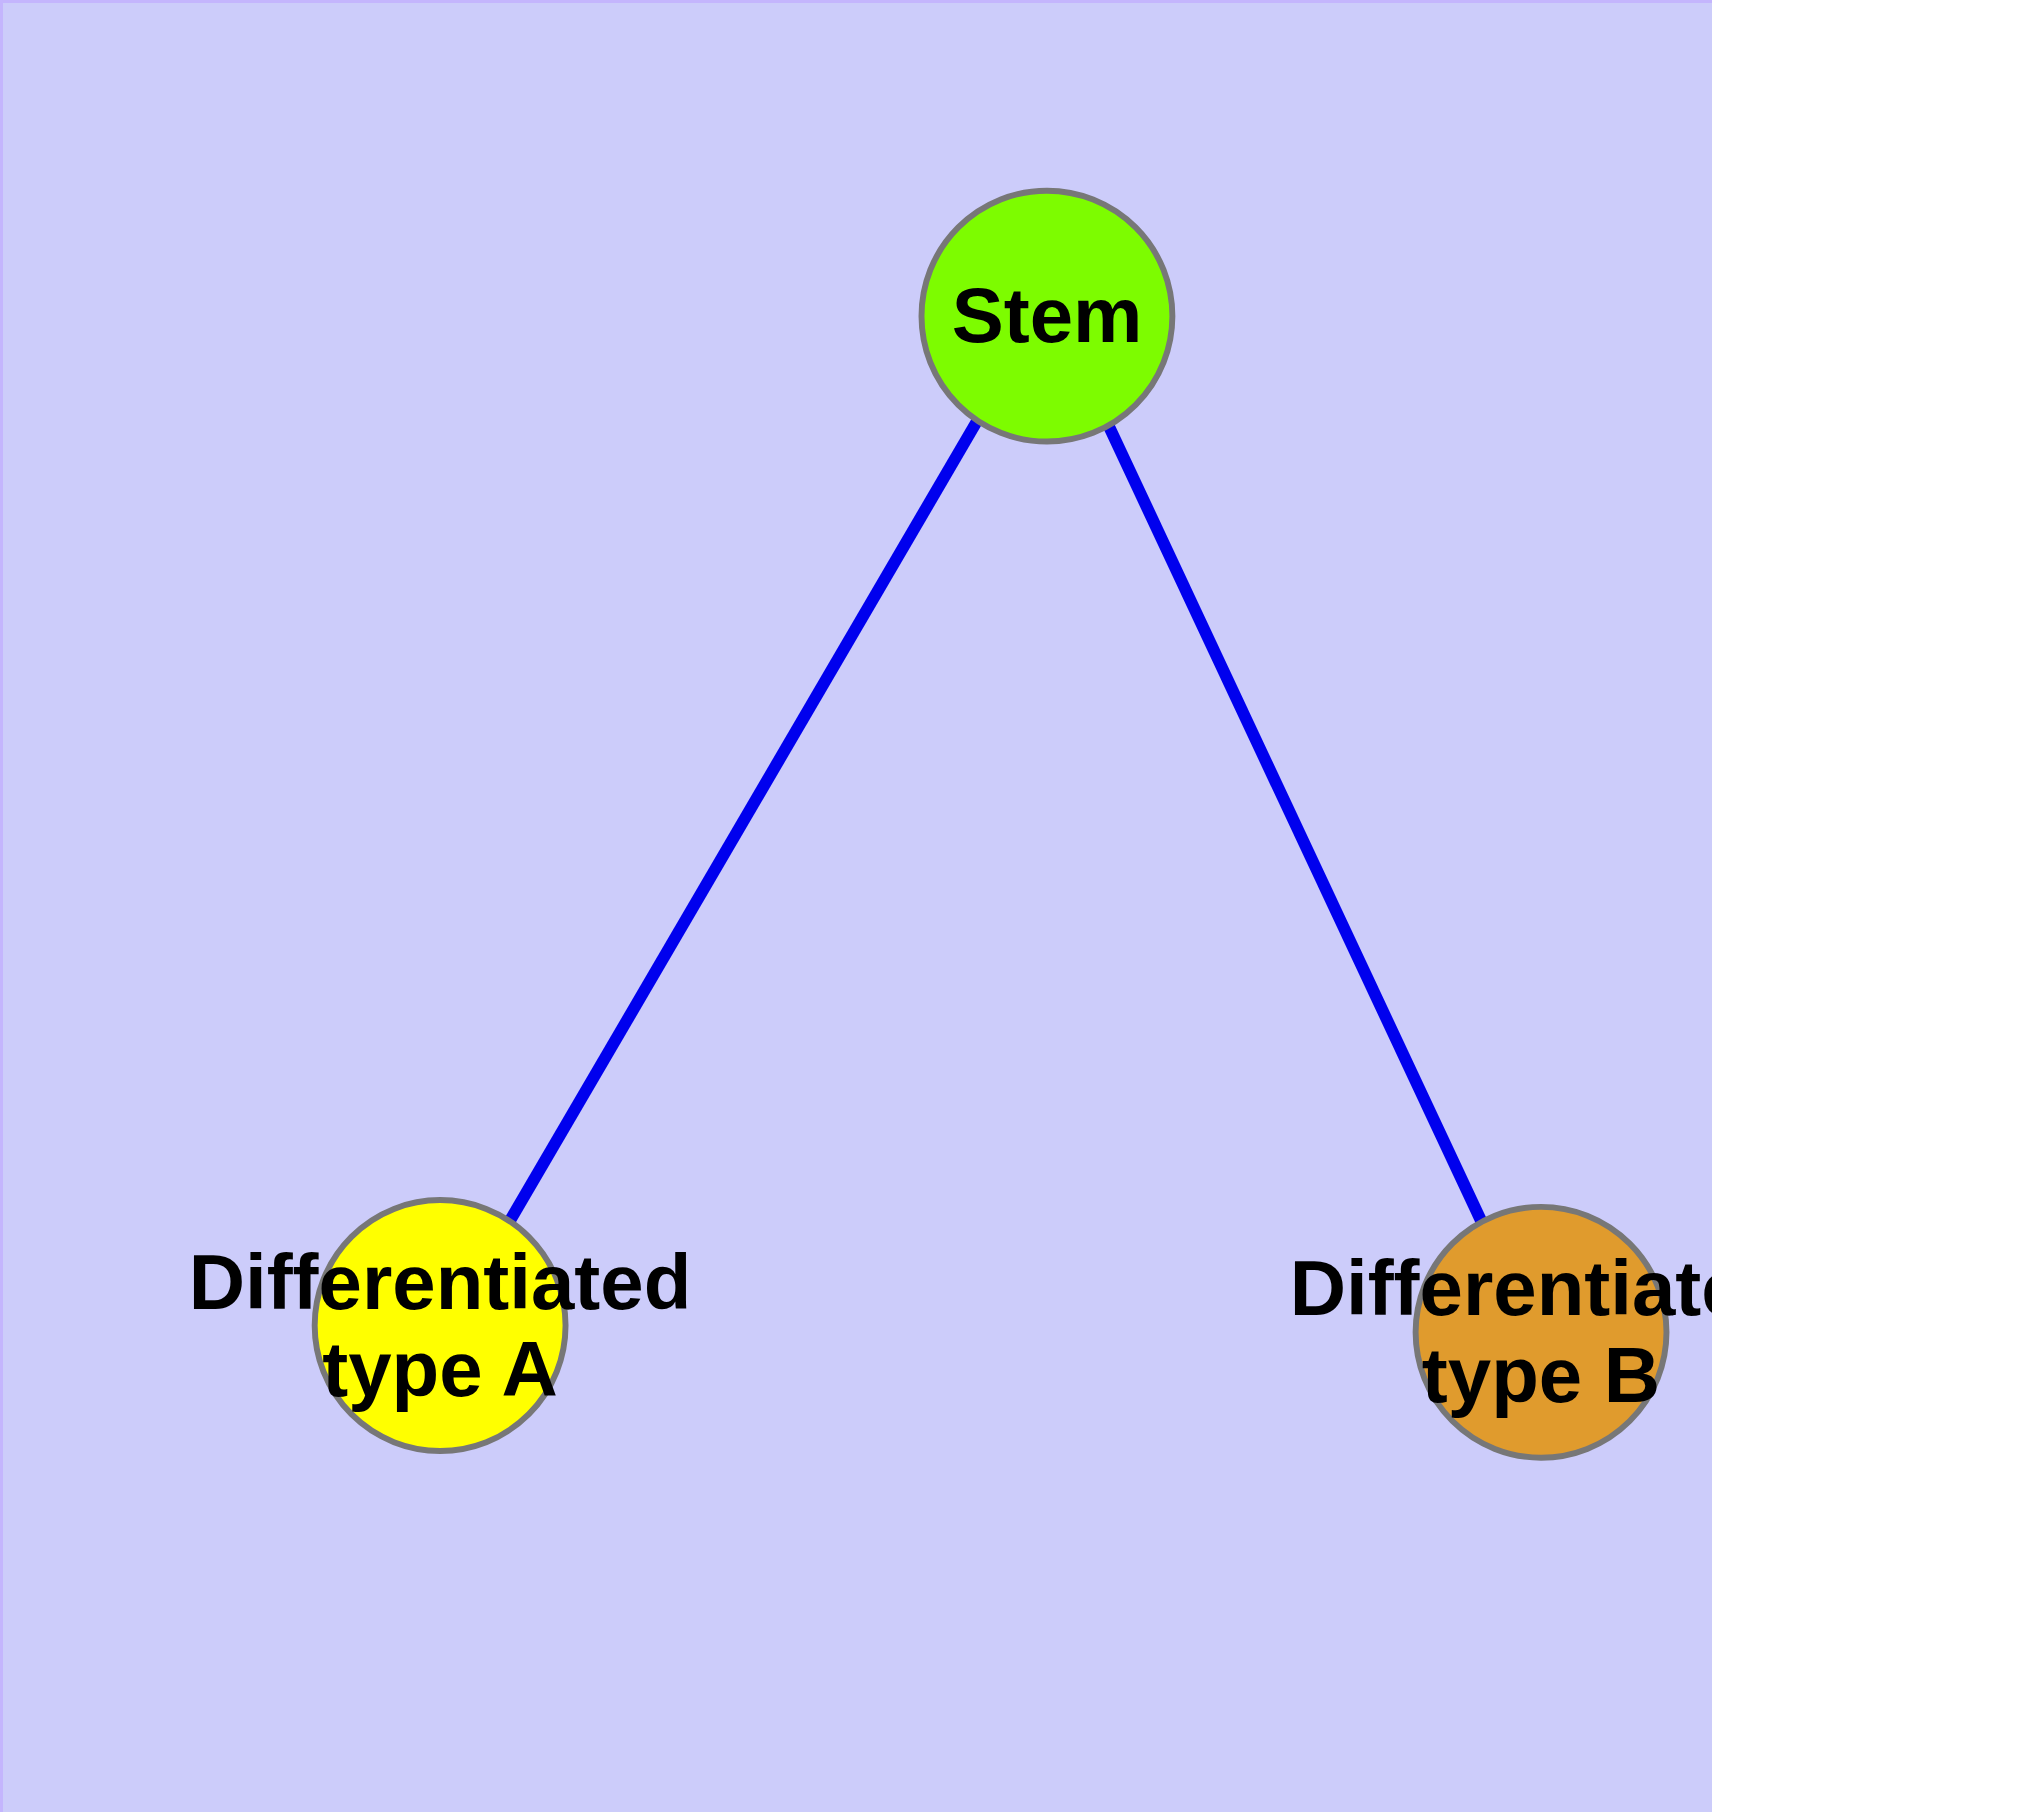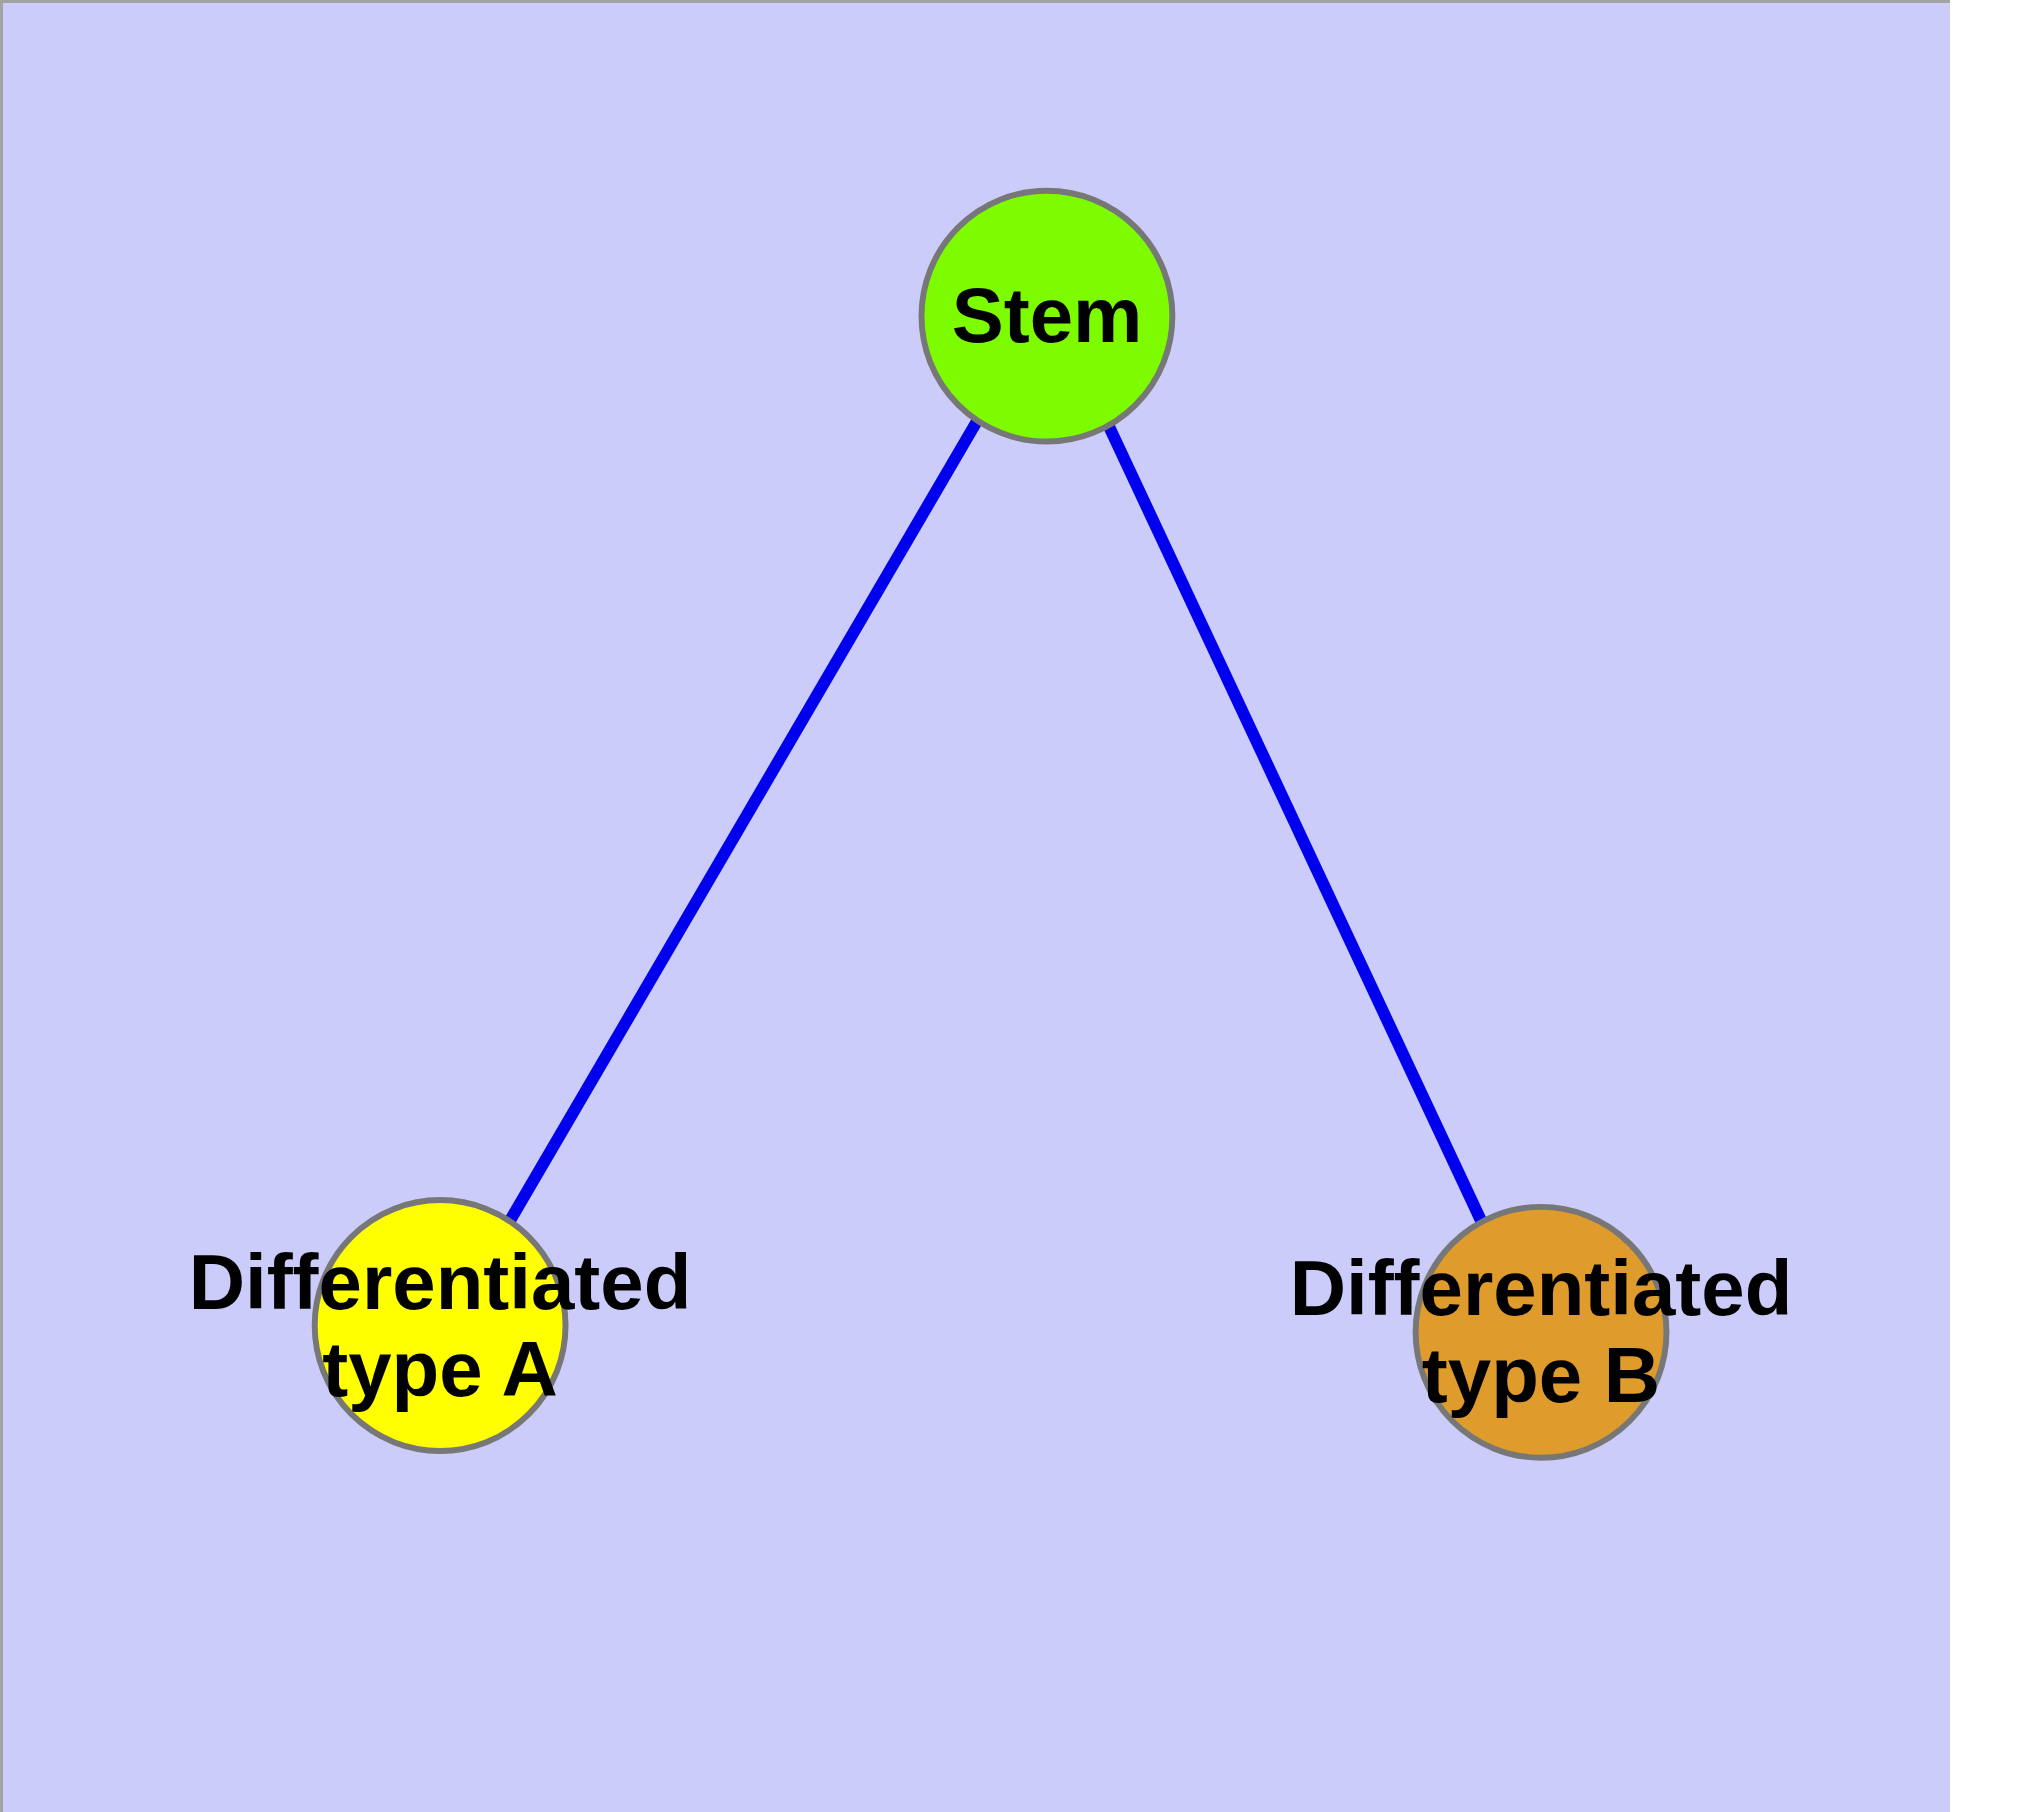--- a/index.html
+++ b/index.html
@@ -2,23 +2,23 @@
 <html style="font-size:13.6px"><head>
 <meta charset="utf-8">
 <style>
   html, body {
     margin: 0;
     padding: 0;
     background: #ffffff;
   }
   #canvas {
     position: relative;
-    width: 1950px;
+    width: 1712px;
     height: 1812px;
-    background: #a3a3a3;
+    background: #c4b5fd;
     overflow: hidden;
   }
   #plot-area {
     position: absolute;
     left: 3.4px;
     top: 3.4px;
     width: 2017px;
     height: 1809px;
     background: #ccccfa;
   }

